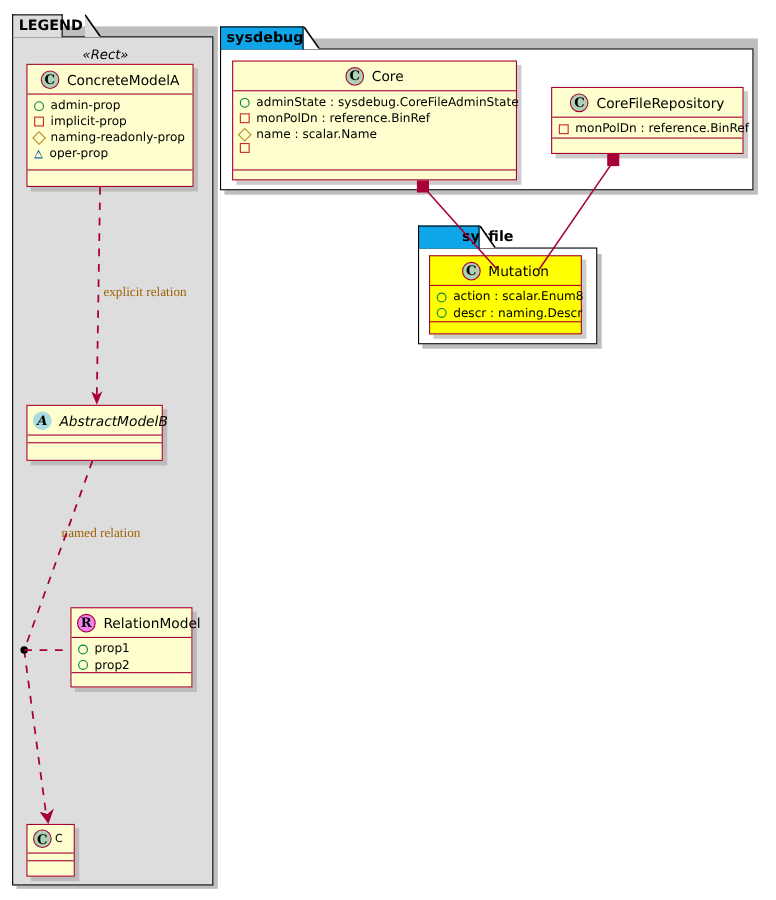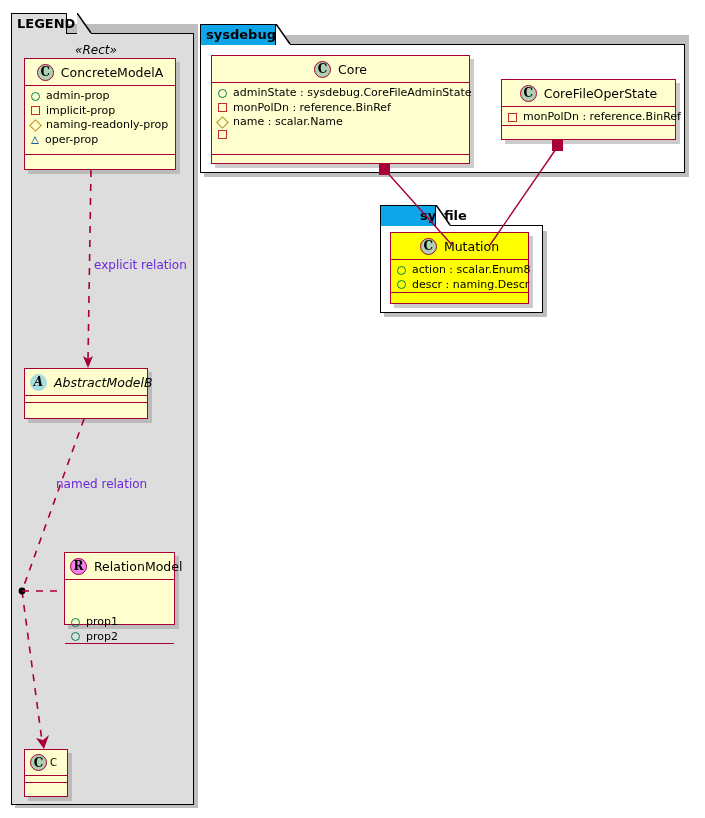--- a/index.html
+++ b/index.html
@@ -184,42 +184,43 @@
     font-size: 12px;
     font-style: italic;
     color: #000000;
     white-space: nowrap;
     z-index: 2;
   }
 
   .edge-label {
     position: absolute;
     font-size: 12px;
-    color: #6d28d9;
+    color: #a16207;
     white-space: nowrap;
     z-index: 4;
+    font-family: Liberation Serif, serif;
   }
 
   svg.overlay {
     position: absolute;
     left: 0; top: 0;
     width: 705px;
     height: 818px;
     z-index: 5;
     pointer-events: none;
   }
 </style>
 </head>
 <body>
 
 <div id="canvas">
 
   <div class="pkg-shadow" style="left:15px; top:24px; width:183px; height:784px;"></div>
 
-  <div class="pkg-tab gray" style="left:11px; top:13px; width:56px;">
+  <div class="pkg-tab gray" style="left:11px; top:13px; width:46px;">
     <span>LEGEND</span>
   </div>
   <div class="pkg-tab-fold" style="left:77px; top:13px;">
     <svg width="15" height="21" viewBox="0 0 15 21">
       <path d="M0,0 L14,20 L14,21 L0,21 Z" fill="#DDDDDD" stroke="none"></path>
       <path d="M0,0 L14,20" stroke="#000000" stroke-width="1.5" fill="none"></path>
       <path d="M0,0 L0,21" stroke="#000000" stroke-width="0" fill="none"></path>
     </svg>
   </div>
 
@@ -263,21 +264,21 @@
     <div class="cls-attrs empty"></div>
     <div class="cls-foot"></div>
   </div>
 
   <div class="cls-shadow" style="left:68px; top:556px; width:111px; height:73px;"></div>
   <div class="cls" style="left:64px; top:552px; width:111px; height:73px;">
     <div class="cls-head tight">
       <span class="badge rel">R</span>
       <span class="cls-name">RelationModel</span>
     </div>
-    <div class="cls-attrs" style="height:32px;margin-top:32px;">
+    <div class="cls-attrs" style="height:32px;">
       <div class="attr">
         <span class="vm circle"></span>
         <span>prop1</span>
       </div>
       <div class="attr">
         <span class="vm circle"></span>
         <span>prop2</span>
       </div>
     </div>
     <div class="cls-foot"></div>
@@ -332,21 +333,21 @@
         <span class="vm square"></span>
       </div>
     </div>
     <div class="cls-foot"></div>
   </div>
 
   <div class="cls-shadow" style="left:505px; top:83px; width:175px; height:61px;"></div>
   <div class="cls" style="left:501px; top:79px; width:175px; height:61px;">
     <div class="cls-head">
       <span class="badge c">C</span>
-      <span class="cls-name">CoreFileOperState</span>
+      <span class="cls-name">CoreFileRepository</span>
     </div>
     <div class="cls-attrs" style="height:19px;">
       <div class="attr">
         <span class="vm square"></span>
         <span>monPolDn : reference.BinRef</span>
       </div>
     </div>
     <div class="cls-foot"></div>
   </div>
 

